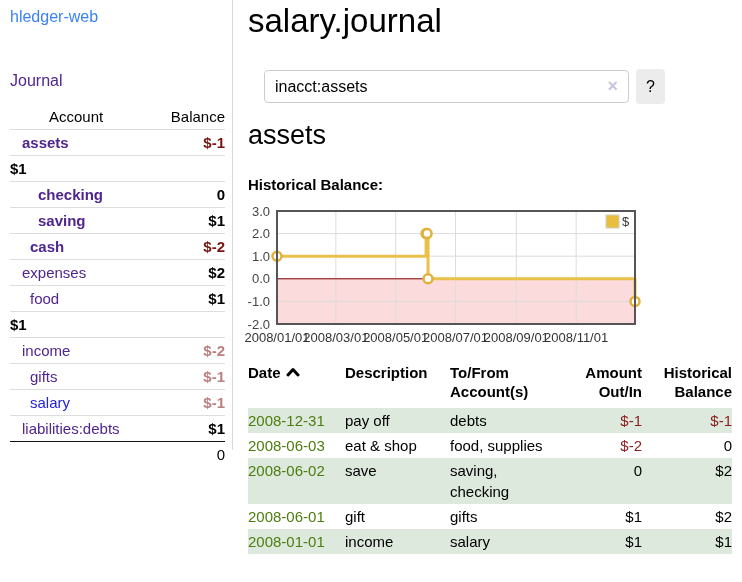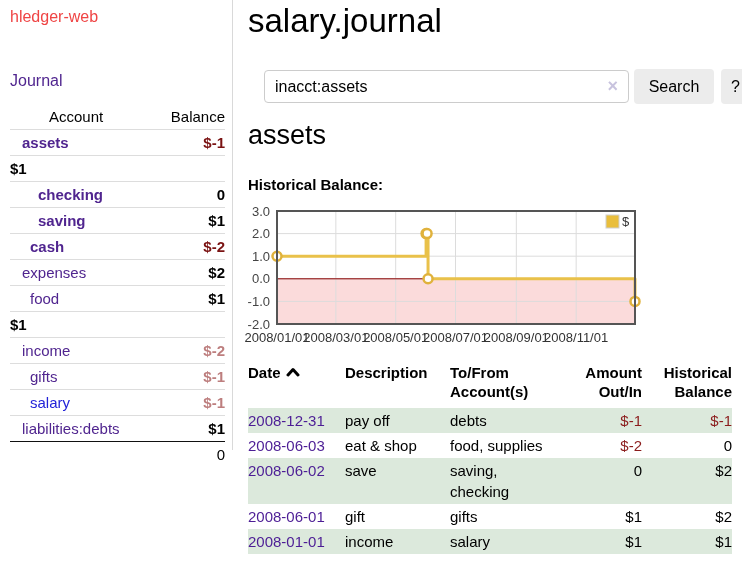--- a/index.html
+++ b/index.html
@@ -1,20 +1,20 @@
 <!DOCTYPE html>
 <html><head>
 <meta charset="utf-8">
 <style>
   html,body{margin:0;padding:0;width:742px;height:582px;background:#fff;overflow:hidden;
     font-family:"Liberation Sans","DejaVu Sans",sans-serif;color:#000;font-size:15px;}
   a{text-decoration:none;}
   
   .sidebar{position:absolute;left:0;top:0;width:233px;height:450px;border-right:1px solid #d9d9d9;box-sizing:border-box;}
-  .brand{position:absolute;left:10px;top:8px;font-size:16px;color:#ef4444;cursor:pointer;}
+  .brand{position:absolute;left:10px;top:8px;font-size:16px;color:#3b82f6;cursor:pointer;}
   .nav-journal{position:absolute;left:10px;top:72px;font-size:16px;color:#50258f;cursor:pointer;}
   .acct-table{position:absolute;left:10px;top:104px;width:215px;}
   .acct-hrow,.acct-row,.acct-trow{display:flex;align-items:center;height:25px;}
   .acct-hrow{padding-left:7px;}
   .acct-hrow .hname{flex:1;font-size:15px;margin-left:32px;}
   .acct-hrow .hbal{font-size:15px;}
   .acct-row{border-top:1px solid #ddd;}
   .acct-trow{border-top:1.5px solid #111;justify-content:flex-end;}
   .acct-name{flex:1;color:#50258f;cursor:pointer;}
   .acct-name.blue{color:#2323d8;}
@@ -38,21 +38,21 @@
   .acct-title{position:absolute;left:15px;top:120px;font-size:27px;font-weight:500;}
   .hist-label{position:absolute;left:15px;top:176px;font-size:15px;font-weight:bold;}
   .chart-box{position:absolute;left:1px;top:204px;}
   svg text{font-family:"Liberation Sans","DejaVu Sans",sans-serif;}
   
   .reg{position:absolute;left:15px;top:363px;width:484px;border-collapse:collapse;table-layout:fixed;font-size:15px;}
   .reg th{font-weight:bold;text-align:left;vertical-align:top;padding:0 0 7px 0;line-height:19px;white-space:pre-line;}
   .reg th.r, .reg td.r{text-align:right;}
   .reg td{vertical-align:top;padding:2px 0;line-height:21px;white-space:pre-line;}
   .reg tr.g td{background:#dce9dc;}
-  .reg td a{color:#4c1d95;cursor:pointer;}
+  .reg td a{color:#4d7c0f;cursor:pointer;}
   .reg .neg{color:#8b1c1c;}
   .c-date{width:97px;} .c-desc{width:105px;} .c-acct{width:130px;} .c-amt{width:62px;} .c-bal{width:90px;}
   .sort-ch{display:inline-block;margin-left:5px;}
 </style>
 </head>
 <body>
 
 <div class="sidebar">
   <a class="brand">hledger-web</a>
   <a class="nav-journal">Journal</a>
@@ -115,21 +115,20 @@
 </div>
 
 <div class="main">
   <h1 class="page-title" style="margin:0">salary.journal</h1>
 
   <div class="search-row">
     <span class="search-wrap">
       <input class="search-input" type="text" value="inacct:assets" style="">
       <span class="clear-x">×</span>
     </span>
-    <button class="btn btn-search">Search</button>
     <button class="btn btn-help">?</button>
   </div>
 
   <h2 class="acct-title" style="margin:0">assets</h2>
   <div class="hist-label">Historical Balance:</div>
 
   <div class="chart-box">
     <svg id="chart" width="470" height="148" style="overflow:visible">
         <rect x="43" y="7" width="358" height="113" fill="#ffffff"></rect>
         <rect x="43" y="74.8" width="358" height="45.2" fill="#fbdbdb"></rect>

